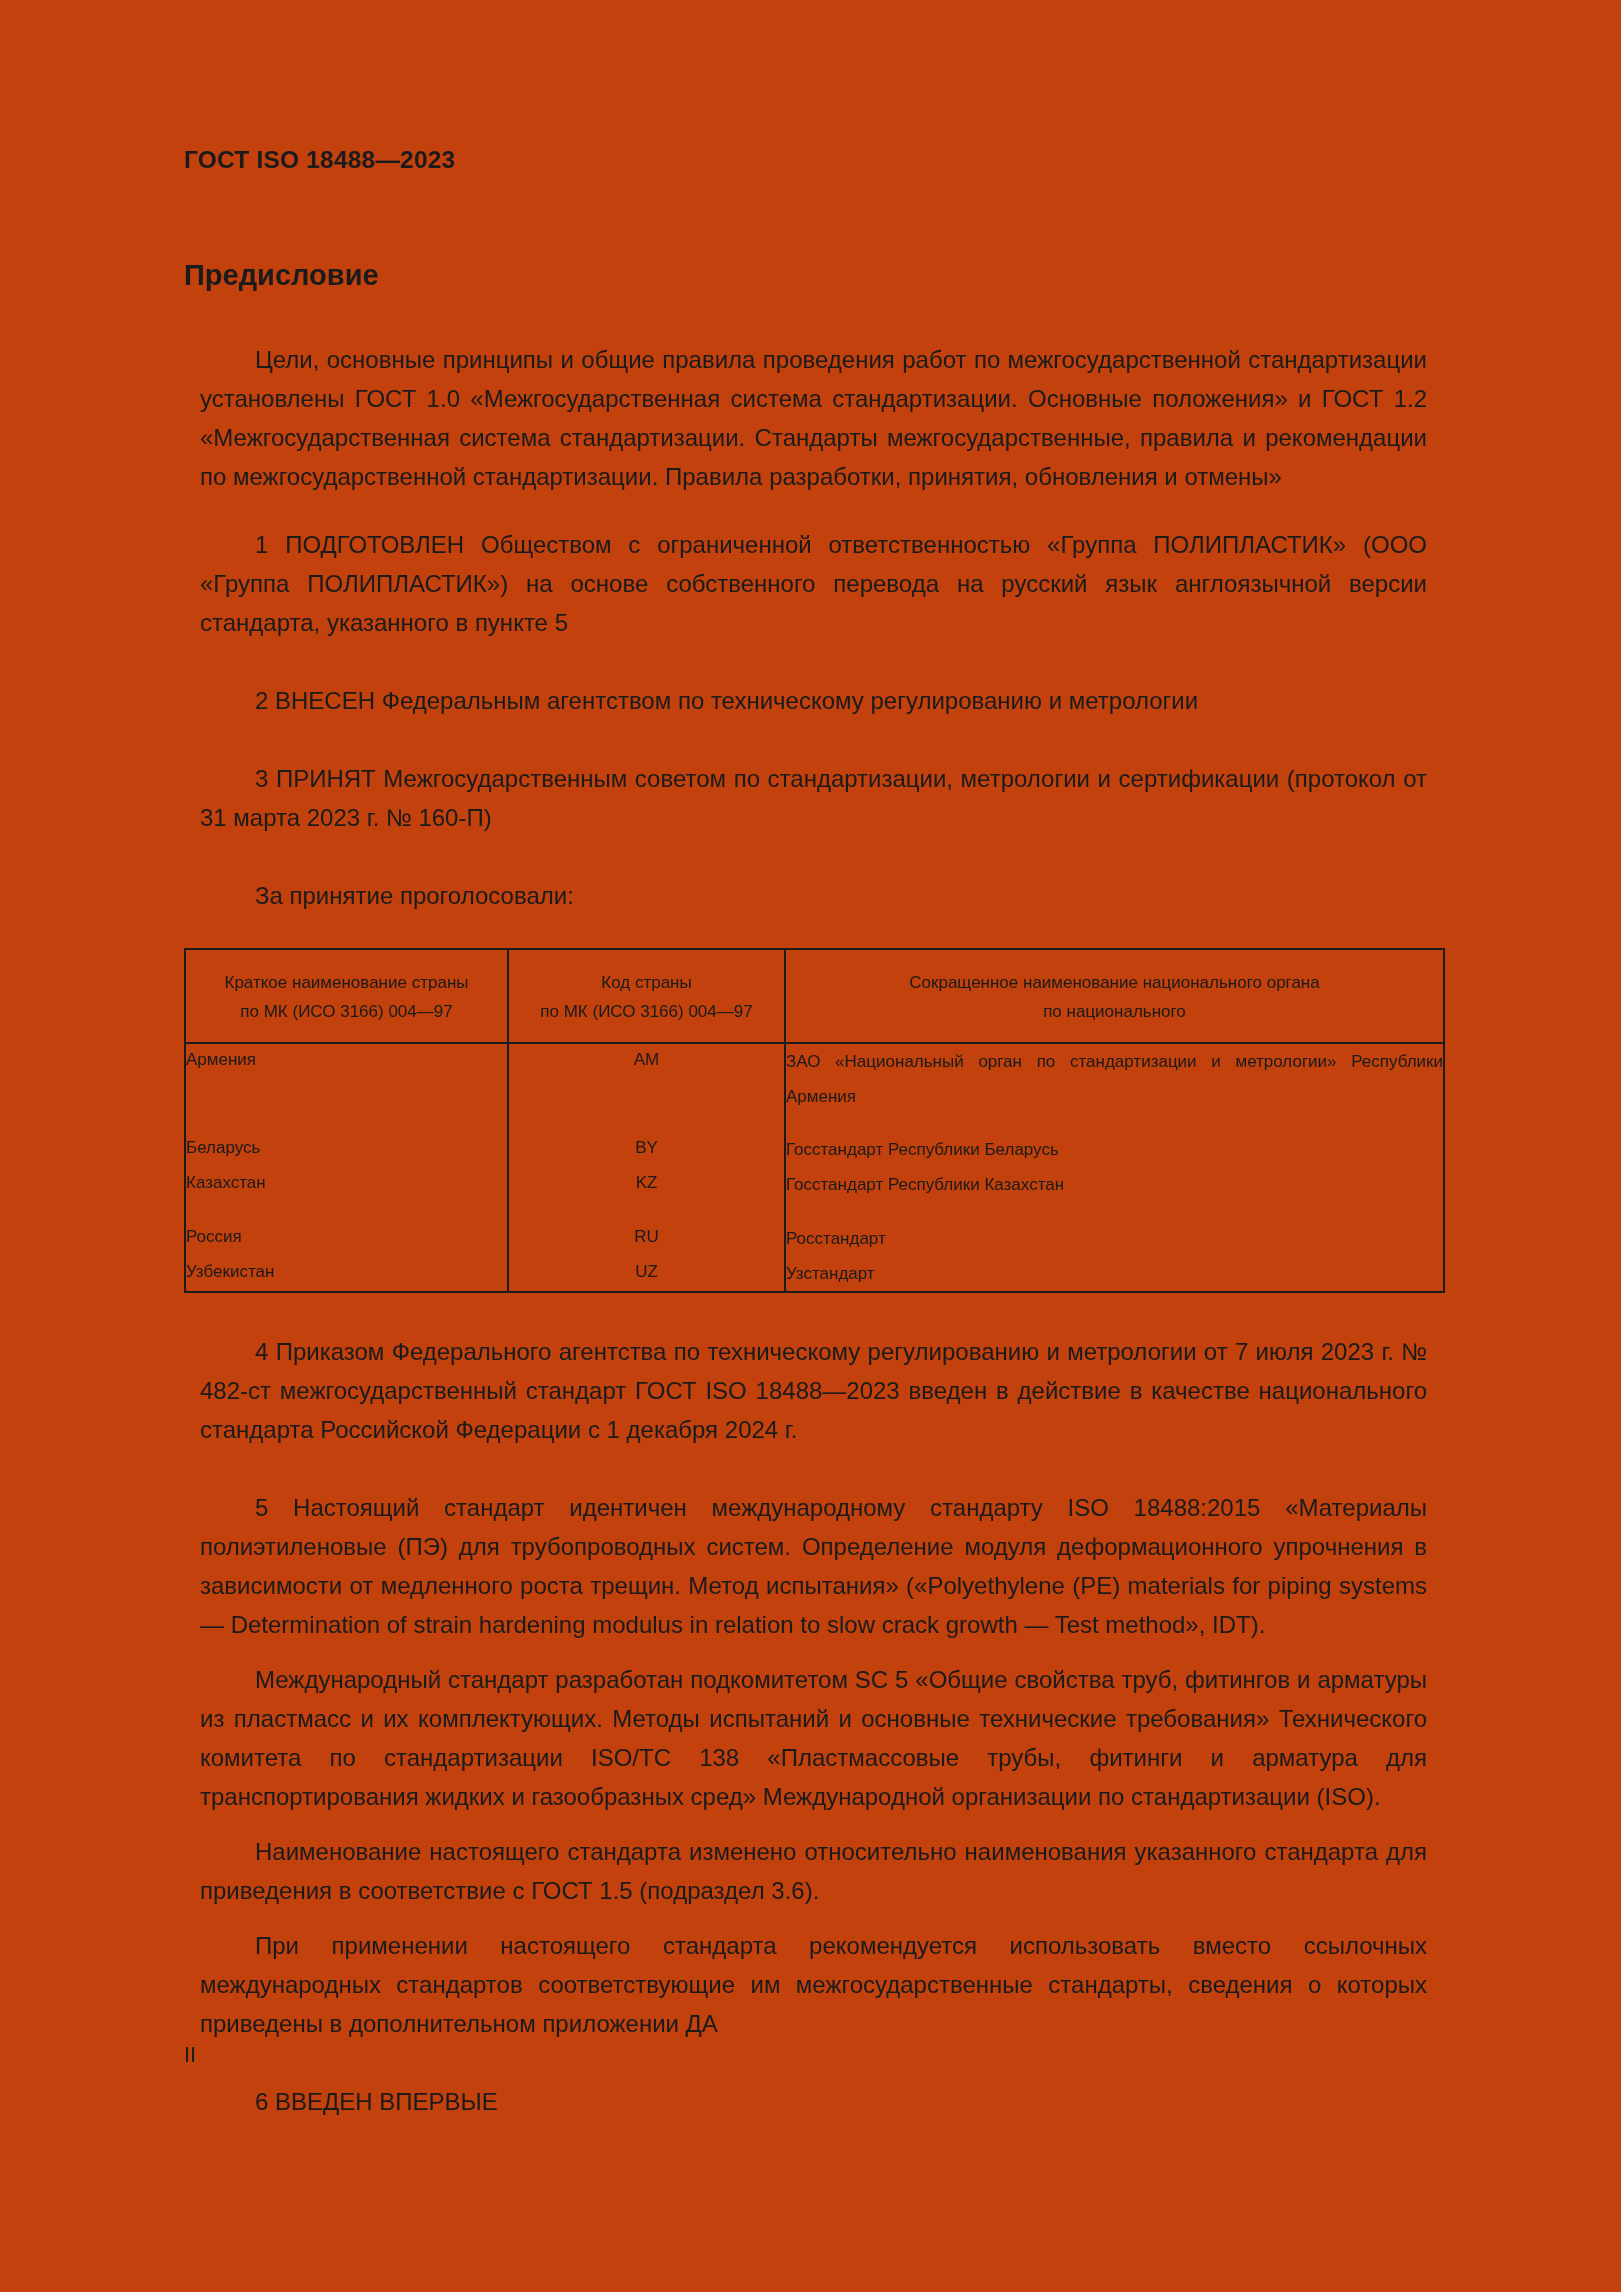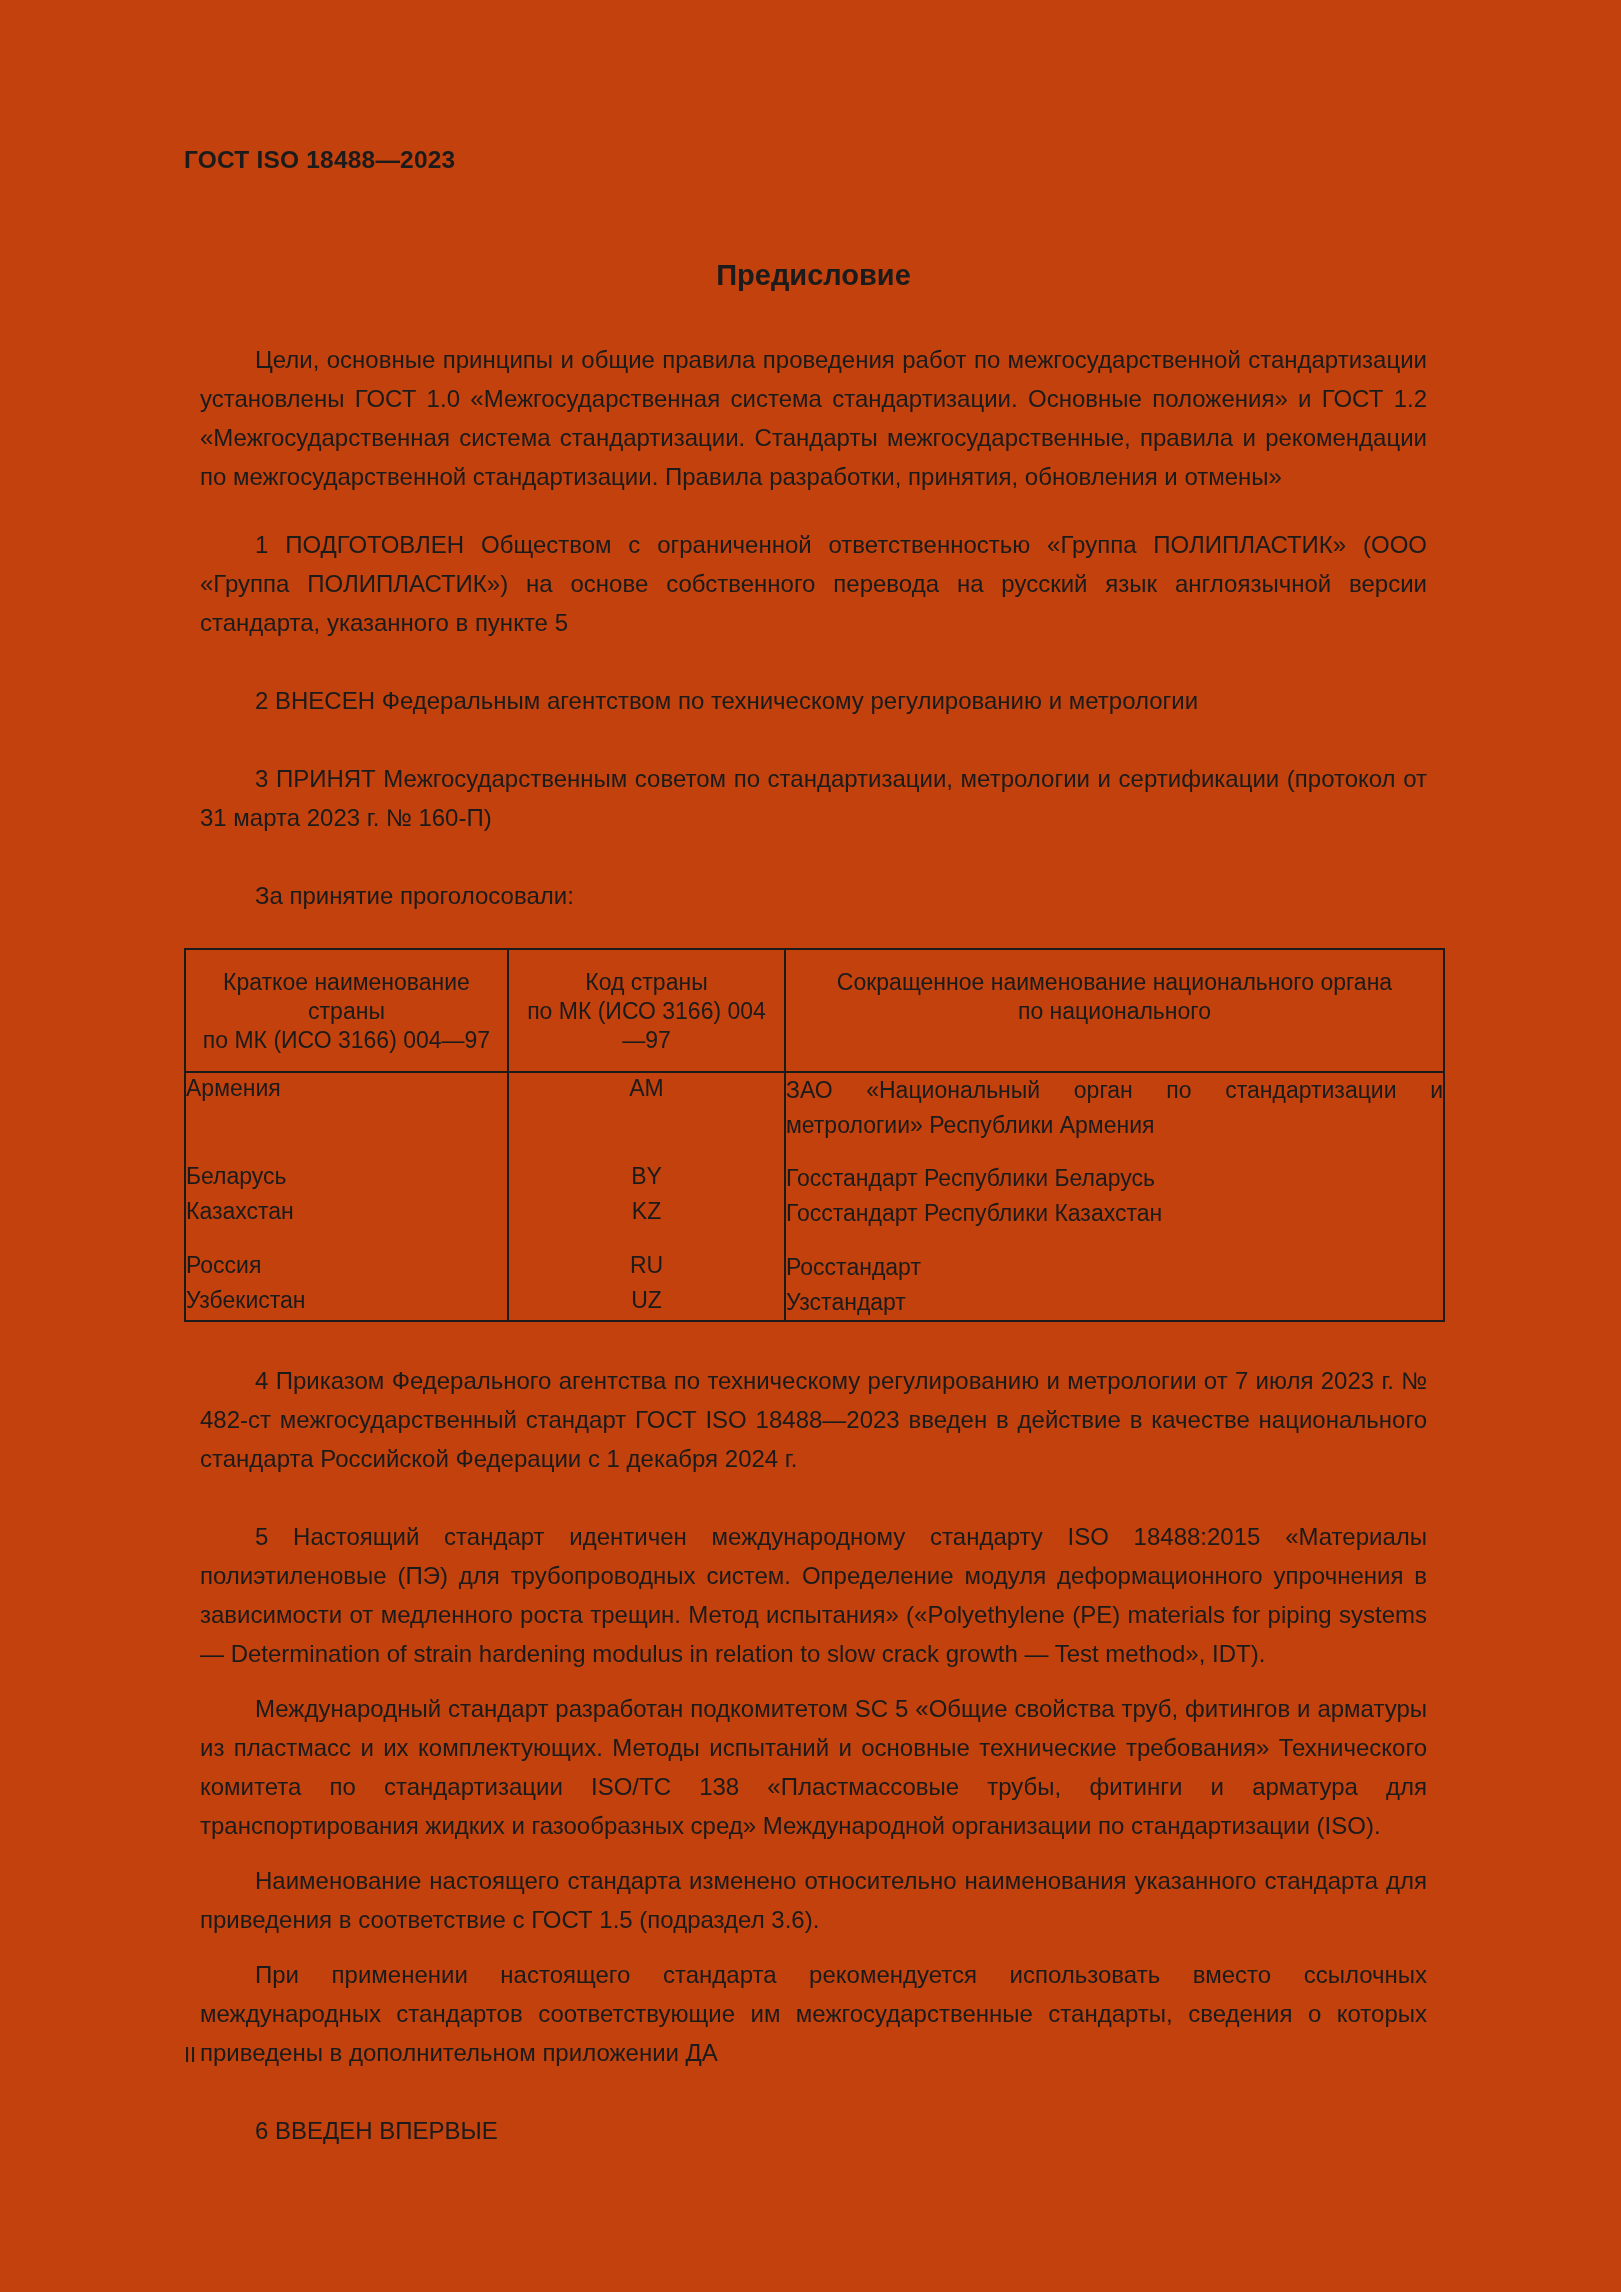--- a/index.html
+++ b/index.html
@@ -34,21 +34,20 @@
     font-weight: bold;
     letter-spacing: 0.2px;
     margin: 0 0 84px 0;
     line-height: 1.1;
   }
 
   
   .section-title {
     font-size: 29px;
     font-weight: bold;
-    text-align: center;
     margin: 0 0 47px 0;
     line-height: 1.2;
   }
 
   
   p.body {
     font-size: 24px;
     line-height: 39px;
     text-align: justify;
     text-justify: inter-word;
@@ -70,21 +69,21 @@
   }
 
   
   .vote-table-wrap {
     margin-top: 33px;
   }
   table.vote-table {
     border-collapse: collapse;
     width: 1259px;
     table-layout: fixed;
-    font-size: 23px;
+    font-size: 17px;
   }
   table.vote-table th,
   table.vote-table td {
     border-left: 2px solid #1b1b1b;
     border-right: 2px solid #1b1b1b;
     vertical-align: top;
     font-weight: normal;
     padding: 0;
   }
   table.vote-table thead th {

